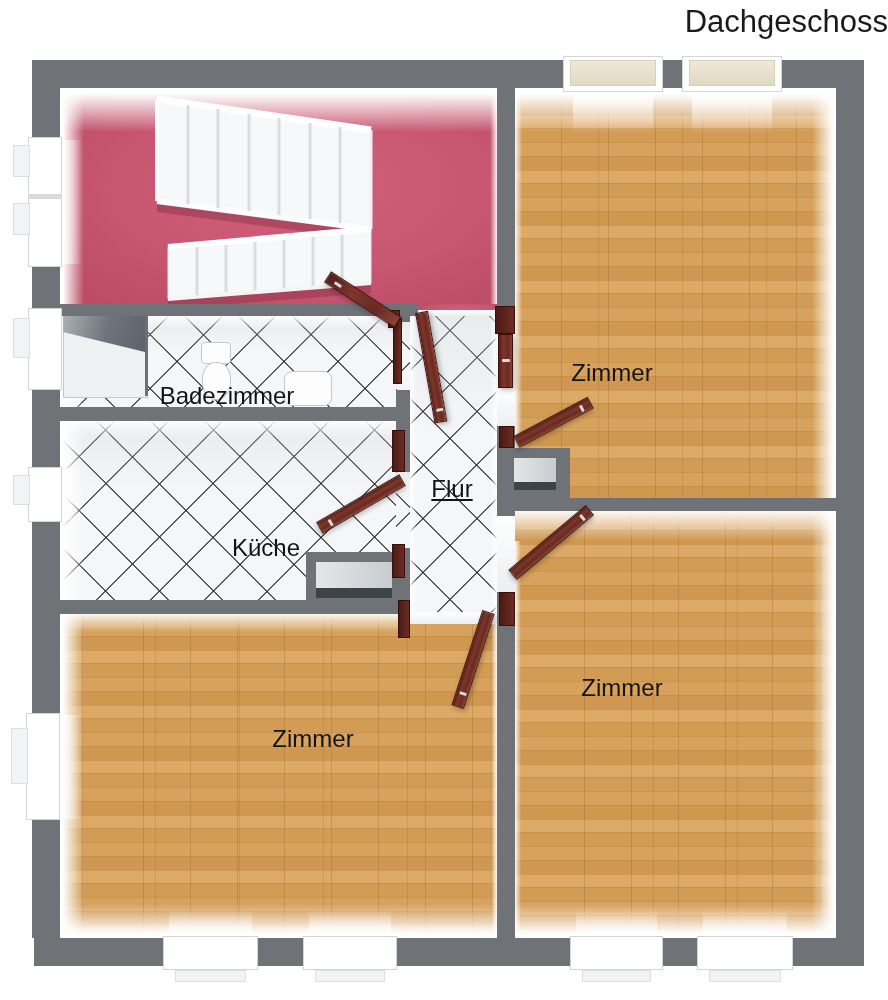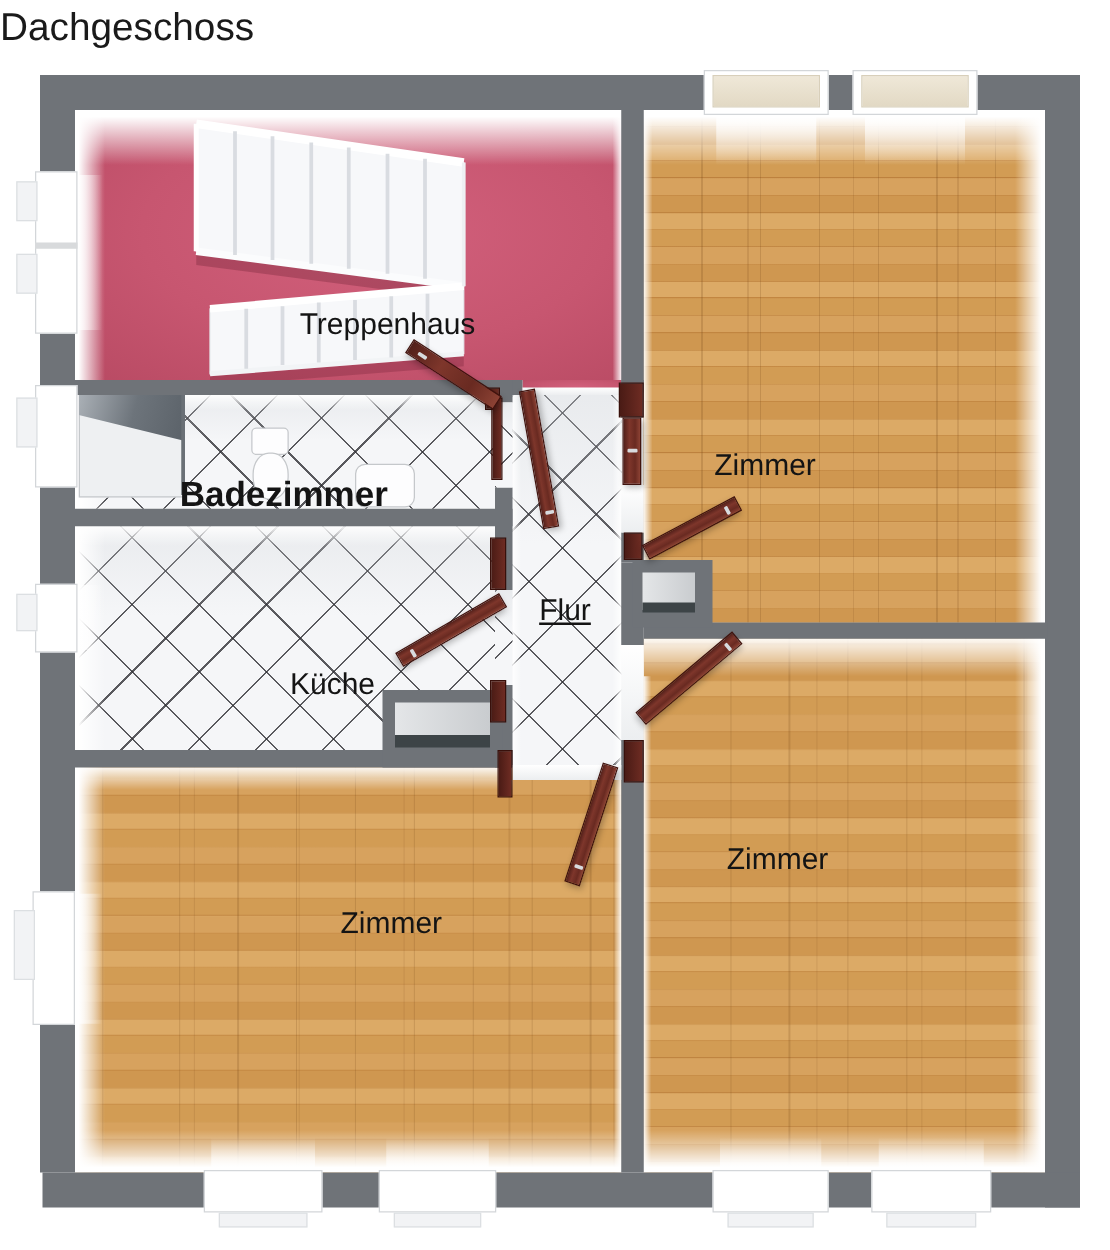--- a/index.html
+++ b/index.html
@@ -37,21 +37,21 @@
   .window{background:#ffffff;border:1px solid #d3d6d9;box-sizing:border-box;}
   .sill{background:#f2f3f5;border:1px solid #dcdfe2;box-sizing:border-box;}
   .skytop{background:linear-gradient(180deg,#efe8d8,#e2d9c4);border:1px solid #d8cfba;box-sizing:border-box;}
   .door{background:linear-gradient(90deg,#53201a,#7e362b 35%,#692a21 70%,#8c4234);
         border:1px solid #40130e;box-sizing:border-box;box-shadow:2px 2px 5px rgba(0,0,0,.28);}
   .post{background:linear-gradient(90deg,#4a1b15,#6e2c23);border:1px solid #38100b;box-sizing:border-box;}
   .handle{position:absolute;background:#d8dbde;border-radius:1px;}
   .thresh{background:linear-gradient(180deg,#ffffff,#eceef0);}
   .fixture{background:#fdfdfe;border:1px solid #c5c8cb;box-sizing:border-box;}
   .label{position:absolute;transform:translate(-50%,-50%);color:#141414;white-space:nowrap;font-size:24px;}
-  #title{position:absolute;left:0;right:0;top:4px;text-align:left;font-size:31px;color:#1a1a1a;}
+  #title{position:absolute;left:0;right:0;top:4px;text-align:right;font-size:31px;color:#1a1a1a;}
   .alc-in{background:linear-gradient(90deg,#e4e6e8,#c9cccf);}
   .alc-dark{background:#3d4447;}
   svg{display:block;}
 </style>
 </head>
 <body>
 
 <div id="plan">
 
   <div class="abs floor-pink" style="left:60px;top:88px;width:437px;height:216px;"></div>
@@ -211,22 +211,21 @@
   </div>
 
   <div class="abs door" style="left:482px;top:612px;width:13px;height:100px;transform-origin:50% 0;transform:rotate(18deg);">
     <span class="handle" style="left:3px;bottom:12px;width:7px;height:3px;"></span>
   </div>
 
   <div class="abs door" style="left:506px;top:474px;width:13px;height:101px;transform-origin:50% 100%;transform:rotate(50deg);">
     <span class="handle" style="left:3px;top:8px;width:7px;height:3px;"></span>
   </div>
 
-  <div class="label" style="left:310px;top:260px;">Treppenhaus</div>
   <div class="label" style="left:612px;top:373px;">Zimmer</div>
-  <div class="label" style="left:227px;top:396px;font-size:28px;font-weight:bold;">Badezimmer</div>
+  <div class="label" style="left:227px;top:396px;font-size:24px;">Badezimmer</div>
   <div class="label" style="left:452px;top:489px;text-decoration:underline;">Flur</div>
   <div class="label" style="left:266px;top:548px;">Küche</div>
   <div class="label" style="left:313px;top:739px;">Zimmer</div>
   <div class="label" style="left:622px;top:688px;">Zimmer</div>
   <div id="title">Dachgeschoss</div>
 
 </div>
 
 </body></html>

